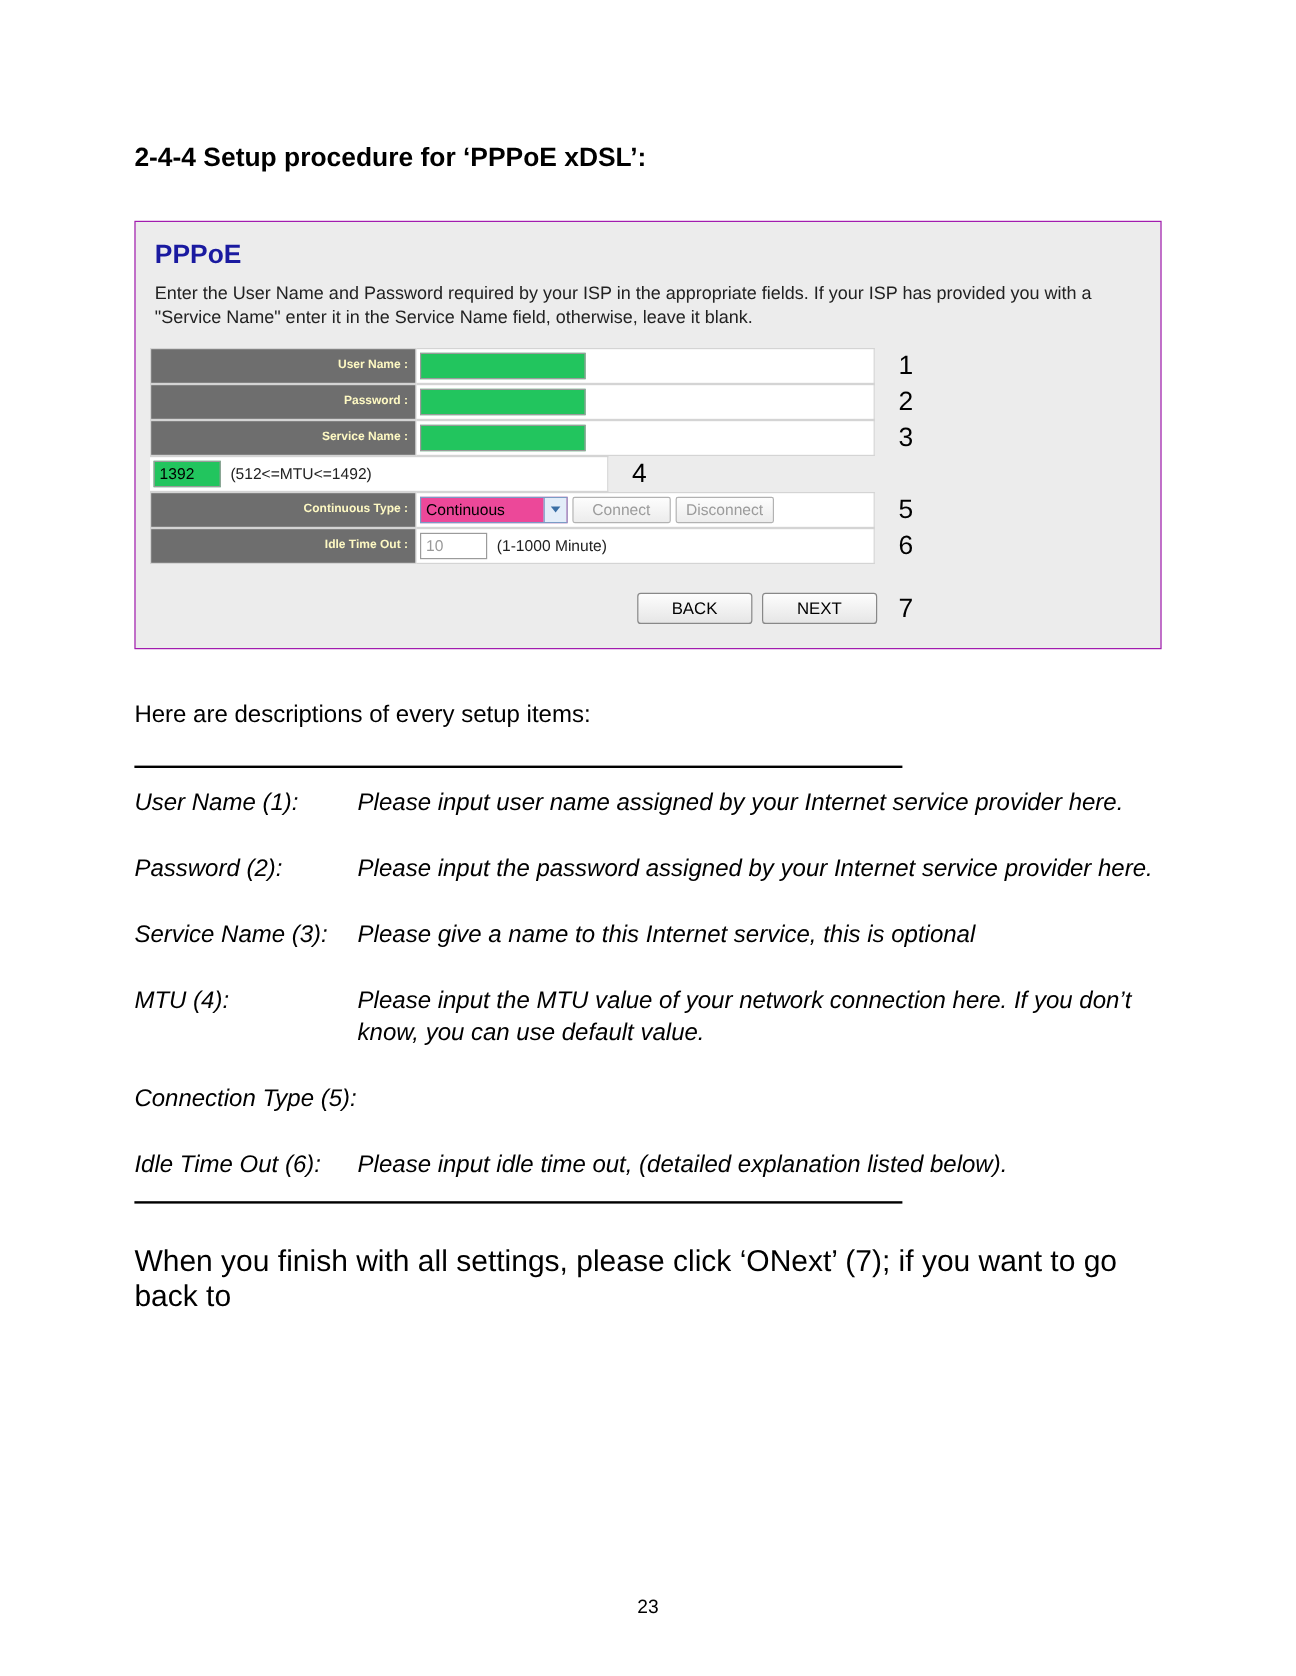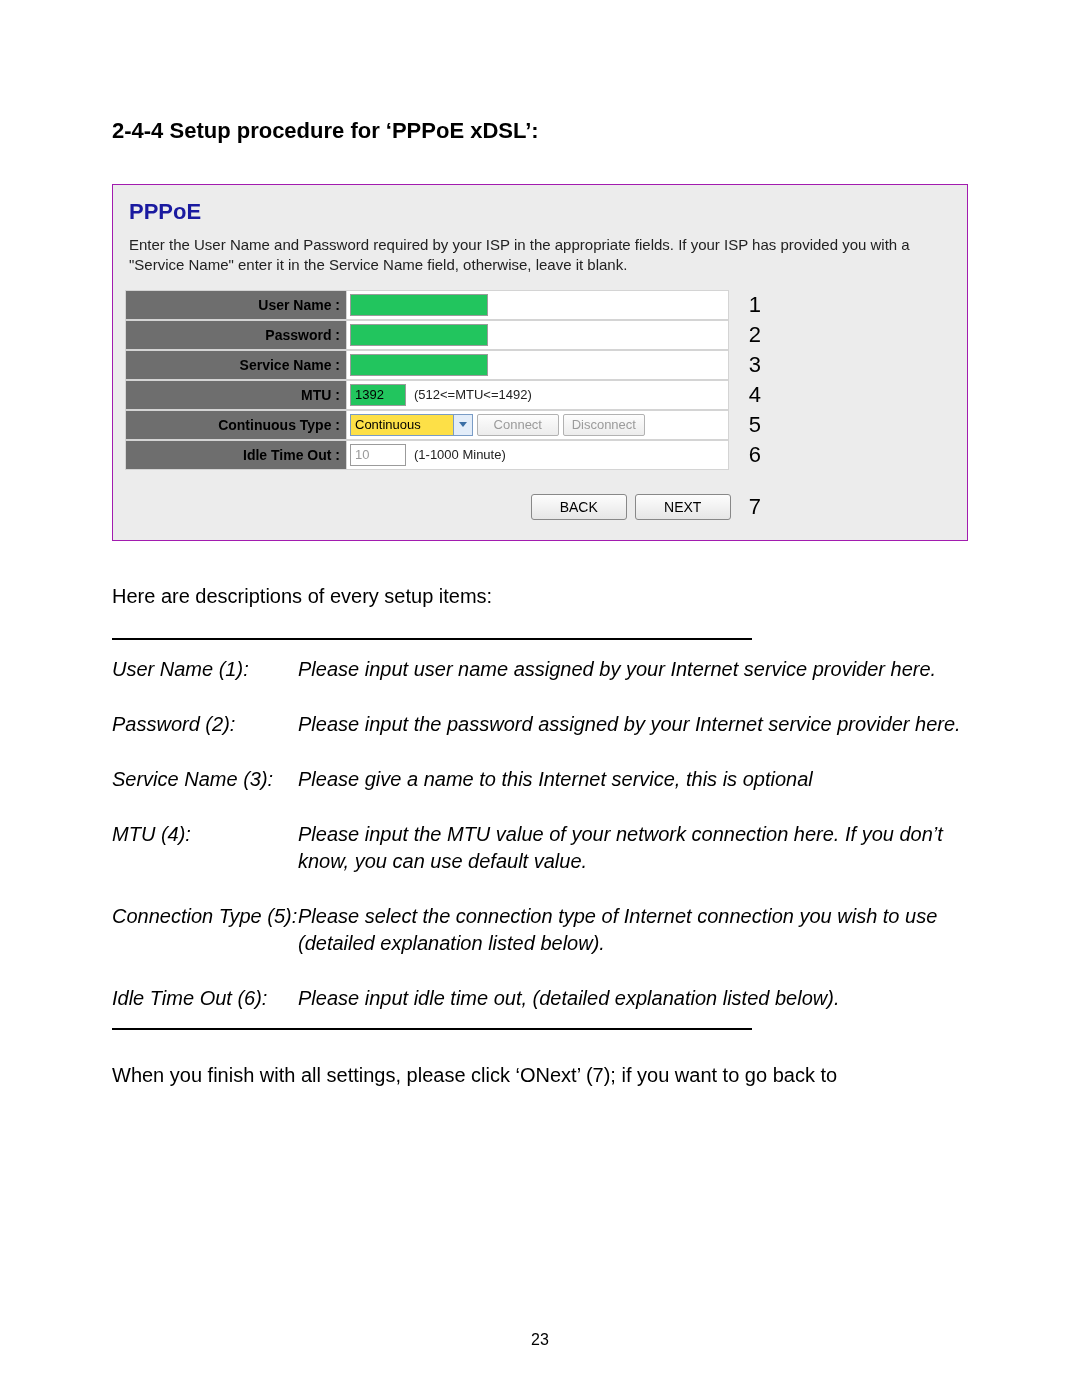--- a/index.html
+++ b/index.html
@@ -41,22 +41,22 @@
   }
   .form-row {
     display: flex;
     align-items: stretch;
     height: 30px;
     margin: 0;
   }
   .row-label {
     width: 222px;
     background: #6e6e6e;
-    color: #000000;
-    font-size: 14px;
+    color: #fef9c3;
+    font-size: 10px;
     font-weight: bold;
     border: 1px solid #d4d4d4;
     box-sizing: border-box;
     display: flex;
     align-items: center;
     justify-content: flex-end;
     padding-right: 6px;
     white-space: nowrap;
   }
   .row-body {
@@ -91,21 +91,21 @@
     color: #9a9a9a;
     background: #fff;
   }
   .hint {
     font-size: 13px;
     color: #222;
   }
   .select {
     height: 22px;
     border: 1px solid #7a9cc6;
-    background: #fde047;
+    background: #ec4899;
     display: flex;
     align-items: center;
     box-sizing: border-box;
   }
   .select-text {
     padding-left: 4px;
     padding-right: 32px;
     font-size: 13px;
   }
   .select-btn {
@@ -182,21 +182,21 @@
     margin-bottom: 28px;
   }
   .def-term {
     width: 186px;
     flex: none;
   }
   .def-text {
     flex: 1;
   }
   .closing {
-    font-size: 20px;
+    font-size: 25px;
     margin-top: 34px;
   }
   .pagenum {
     position: absolute;
     bottom: 48px;
     left: 0;
     width: 100%;
     text-align: center;
     font-size: 16px;
   }
@@ -230,21 +230,20 @@
 
     <div class="form-row">
       <div class="row-label">Service Name :</div>
       <div class="row-body">
         <input class="text-input" style="width: 138px;" value="">
       </div>
       <div class="num">3</div>
     </div>
 
     <div class="form-row">
-      <div class="row-label">MTU :</div>
       <div class="row-body">
         <input class="text-input" style="width: 56px;" value="1392">
         <span class="hint">(512&lt;=MTU&lt;=1492)</span>
       </div>
       <div class="num">4</div>
     </div>
 
     <div class="form-row">
       <div class="row-label">Continuous Type :</div>
       <div class="row-body" style="gap:4px">
@@ -292,21 +291,20 @@
     <div class="def-row">
       <div class="def-term">Service Name (3):</div>
       <div class="def-text">Please give a name to this Internet service, this is optional</div>
     </div>
     <div class="def-row">
       <div class="def-term">MTU (4):</div>
       <div class="def-text">Please input the MTU value of your network connection here. If you don’t know, you can use default value.</div>
     </div>
     <div class="def-row">
       <div class="def-term">Connection Type (5):</div>
-      <div class="def-text">Please select the connection type of Internet connection you wish to use (detailed explanation listed below).</div>
     </div>
     <div class="def-row" style="margin-bottom:16px">
       <div class="def-term">Idle Time Out (6):</div>
       <div class="def-text">Please input idle time out, (detailed explanation listed below).</div>
     </div>
   </div>
 
   <hr class="hr">
 
   <div class="closing">When you finish with all settings, please click ‘ONext’ (7); if you want to go back to</div>

